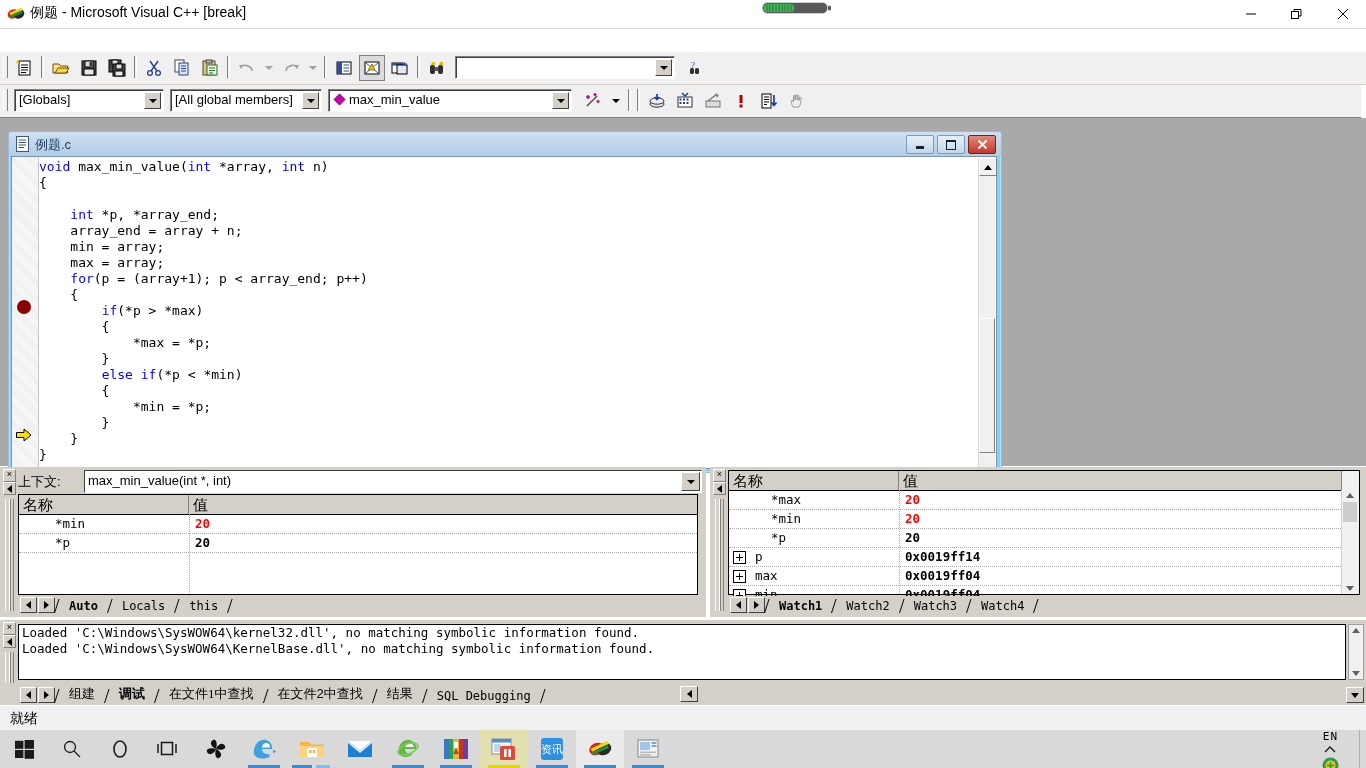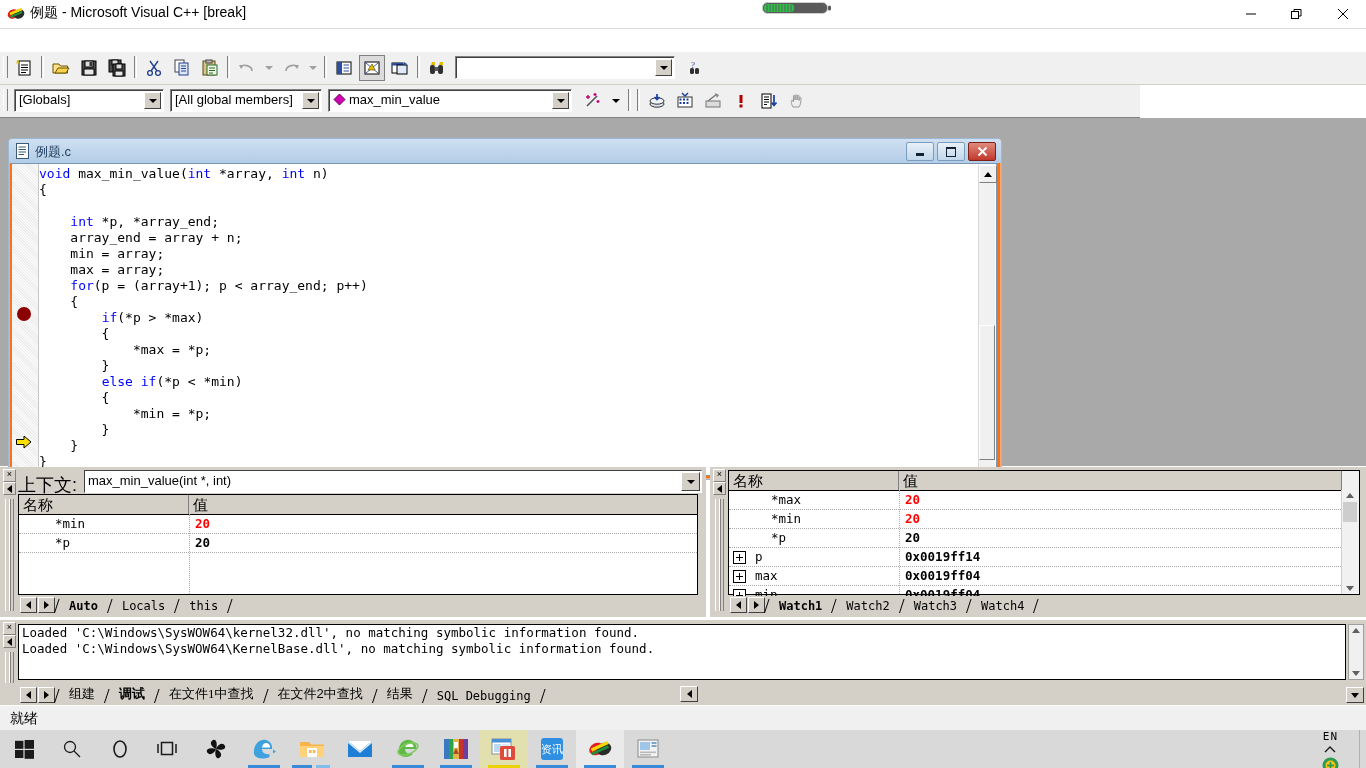--- a/index.html
+++ b/index.html
@@ -21,35 +21,35 @@
   .winbtn{width:46px;height:28px;display:flex;align-items:center;justify-content:center;font-size:13px;color:#000;}
 
   
   .menubar{position:absolute;left:0;top:29px;width:1366px;height:22px;background:#f0f0f0;}
   .menubar .mitem{position:absolute;top:2px;height:18px;padding:1px 5px;font-size:13px;color:#000;white-space:nowrap;}
   .menubar .mitem u{text-decoration:underline;}
   .menu-left-grip{position:absolute;left:2px;top:2px;width:5px;height:18px;border-left:1px solid #fff;border-right:1px solid #888;}
 
   
   .toolbar1{position:absolute;left:0;top:52px;width:1366px;height:32px;background:#f0f0f0;border-bottom:1px solid #d4d0c8;}
-  .toolbar2{position:absolute;left:0;top:85px;width:1140px;height:32px;background:#f0f0f0;border-bottom:1px solid #808080;}
+  .toolbar2{position:absolute;left:0;top:85px;width:1361px;height:32px;background:#f0f0f0;border-bottom:1px solid #808080;}
   .tbgrip{width:3px;height:22px;border-left:1px solid #ffffff;border-right:1px solid #808080;margin:4px 2px 0 3px;float:left;}
   .tbtn{float:left;width:24px;height:24px;margin:3px 1px 0 1px;display:flex;align-items:center;justify-content:center;border:1px solid transparent;}
   .tbtn.pressed{border:1px solid #808080;background:#dcdcdc;}
   .tbsep{float:left;width:1px;height:22px;border-left:1px solid #808080;border-right:1px solid #ffffff;margin:4px 3px 0 3px;}
   .tb-combo{float:left;margin:4px 2px 0 4px;height:21px;background:#fff;border:1px solid #808080;border-right-color:#fff;border-bottom-color:#fff;box-shadow:inset 1px 1px 0 #404040;position:relative;}
   .tb-combo .cbtext{position:absolute;left:4px;top:2px;font-size:13px;color:#000;white-space:nowrap;overflow:hidden;}
   .tb-combo .cbarrow{position:absolute;right:2px;top:2px;width:15px;height:15px;background:#d4d0c8;border:1px solid #fff;border-right-color:#404040;border-bottom-color:#404040;display:flex;align-items:center;justify-content:center;}
   .arrdown{width:0;height:0;border-left:4px solid transparent;border-right:4px solid transparent;border-top:4px solid #000;}
 
   
   .mdi{position:absolute;left:0;top:118px;width:1366px;height:348px;background:#a9a9a9;}
 
   
-  .editwin{position:absolute;left:8px;top:20px;width:992px;height:340px;background:#f97316;border:1px solid #9bb8d6;border-radius:3px 3px 0 0;
+  .editwin{position:absolute;left:8px;top:13px;width:992px;height:340px;background:#7dd3fc;border:1px solid #9bb8d6;border-radius:3px 3px 0 0;
            box-shadow:0 0 0 1px rgba(255,255,255,.4) inset;}
   .editwin .cwtitle{position:absolute;left:0;top:0;width:100%;height:24px;
     background:linear-gradient(#cfe0f2,#b3cde6);border-radius:3px 3px 0 0;}
   .editwin .cwicon{position:absolute;left:6px;top:4px;width:15px;height:16px;}
   .editwin .cwlabel{position:absolute;left:26px;top:4px;font-size:13px;color:#1b3a5c;}
   .cwbtns{position:absolute;right:5px;top:3px;display:flex;gap:3px;}
   .cwbtn{width:26px;height:17px;border:1px solid #7a9cc0;border-radius:2px;background:linear-gradient(#e8f0f8,#c3d7ea);display:flex;align-items:center;justify-content:center;}
   .cwbtn.close{background:linear-gradient(#e08a7d,#c0392b);border-color:#7d1f16;color:#fff;font-size:11px;font-weight:bold;font-family:"Liberation Sans",sans-serif;}
   .cwbtn .gmin{width:8px;height:3px;background:#123;margin-top:5px;}
   .cwbtn .gmax{width:8px;height:7px;border:1px solid #123;border-top-width:2px;}
@@ -71,21 +71,21 @@
   .pane-watch{position:absolute;left:710px;top:467px;width:656px;height:150px;background:#d4d0c8;}
   .pane-out{position:absolute;left:0;top:620px;width:1366px;height:85px;background:#d4d0c8;}
 
   .gripcol{position:absolute;left:0;top:0;width:16px;height:100%;}
   .gripX{position:absolute;left:3px;top:2px;width:11px;height:11px;background:#d4d0c8;border:1px solid #fff;border-right-color:#808080;border-bottom-color:#808080;font-size:9px;line-height:9px;text-align:center;color:#000;}
   .gripArr{position:absolute;left:3px;top:15px;width:11px;height:11px;background:#d4d0c8;border:1px solid #fff;border-right-color:#808080;border-bottom-color:#808080;display:flex;align-items:center;justify-content:center;}
   .gripbars{position:absolute;left:5px;top:32px;width:7px;bottom:6px;border-left:1px solid #fff;border-right:1px solid #808080;}
   .gripbars:after{content:"";position:absolute;left:3px;top:0;bottom:0;border-left:1px solid #fff;border-right:1px solid #808080;}
 
   .ctxrow{position:absolute;left:18px;top:3px;right:4px;height:22px;}
-  .ctxlabel{position:absolute;left:0;top:3px;font-size:18px;color:#000;white-space:nowrap;}
+  .ctxlabel{position:absolute;left:0;top:3px;font-size:13px;color:#000;white-space:nowrap;}
   .ctxcombo{position:absolute;left:66px;top:0;right:0;height:21px;background:#fff;border:1px solid #404040;border-right-color:#fff;border-bottom-color:#fff;}
   .ctxcombo .val{position:absolute;left:3px;top:2px;font-size:13px;color:#000;}
   .ctxcombo .arrbox{position:absolute;right:1px;top:1px;width:17px;height:17px;background:#d4d0c8;border:1px solid #fff;border-right-color:#404040;border-bottom-color:#404040;display:flex;align-items:center;justify-content:center;}
 
   .grid{position:absolute;background:#fff;border:1px solid #000;box-sizing:border-box;}
   .gridhead{position:relative;height:19px;background:#d4d0c8;border-bottom:1px solid #000;}
   .gh{position:absolute;top:0;height:19px;background:#d4d0c8;border-right:1px solid #808080;
       font-size:15px;line-height:19px;padding-left:4px;box-sizing:border-box;color:#000;font-weight:normal;}
   .grow{position:relative;height:18px;border-bottom:1px dotted #a9a9a9;font-family:"DejaVu Sans Mono","Liberation Mono",monospace;font-size:12.5px;}
   .gname{position:absolute;left:0;top:1px;padding-left:6px;color:#000;font-weight:normal;white-space:nowrap;}

